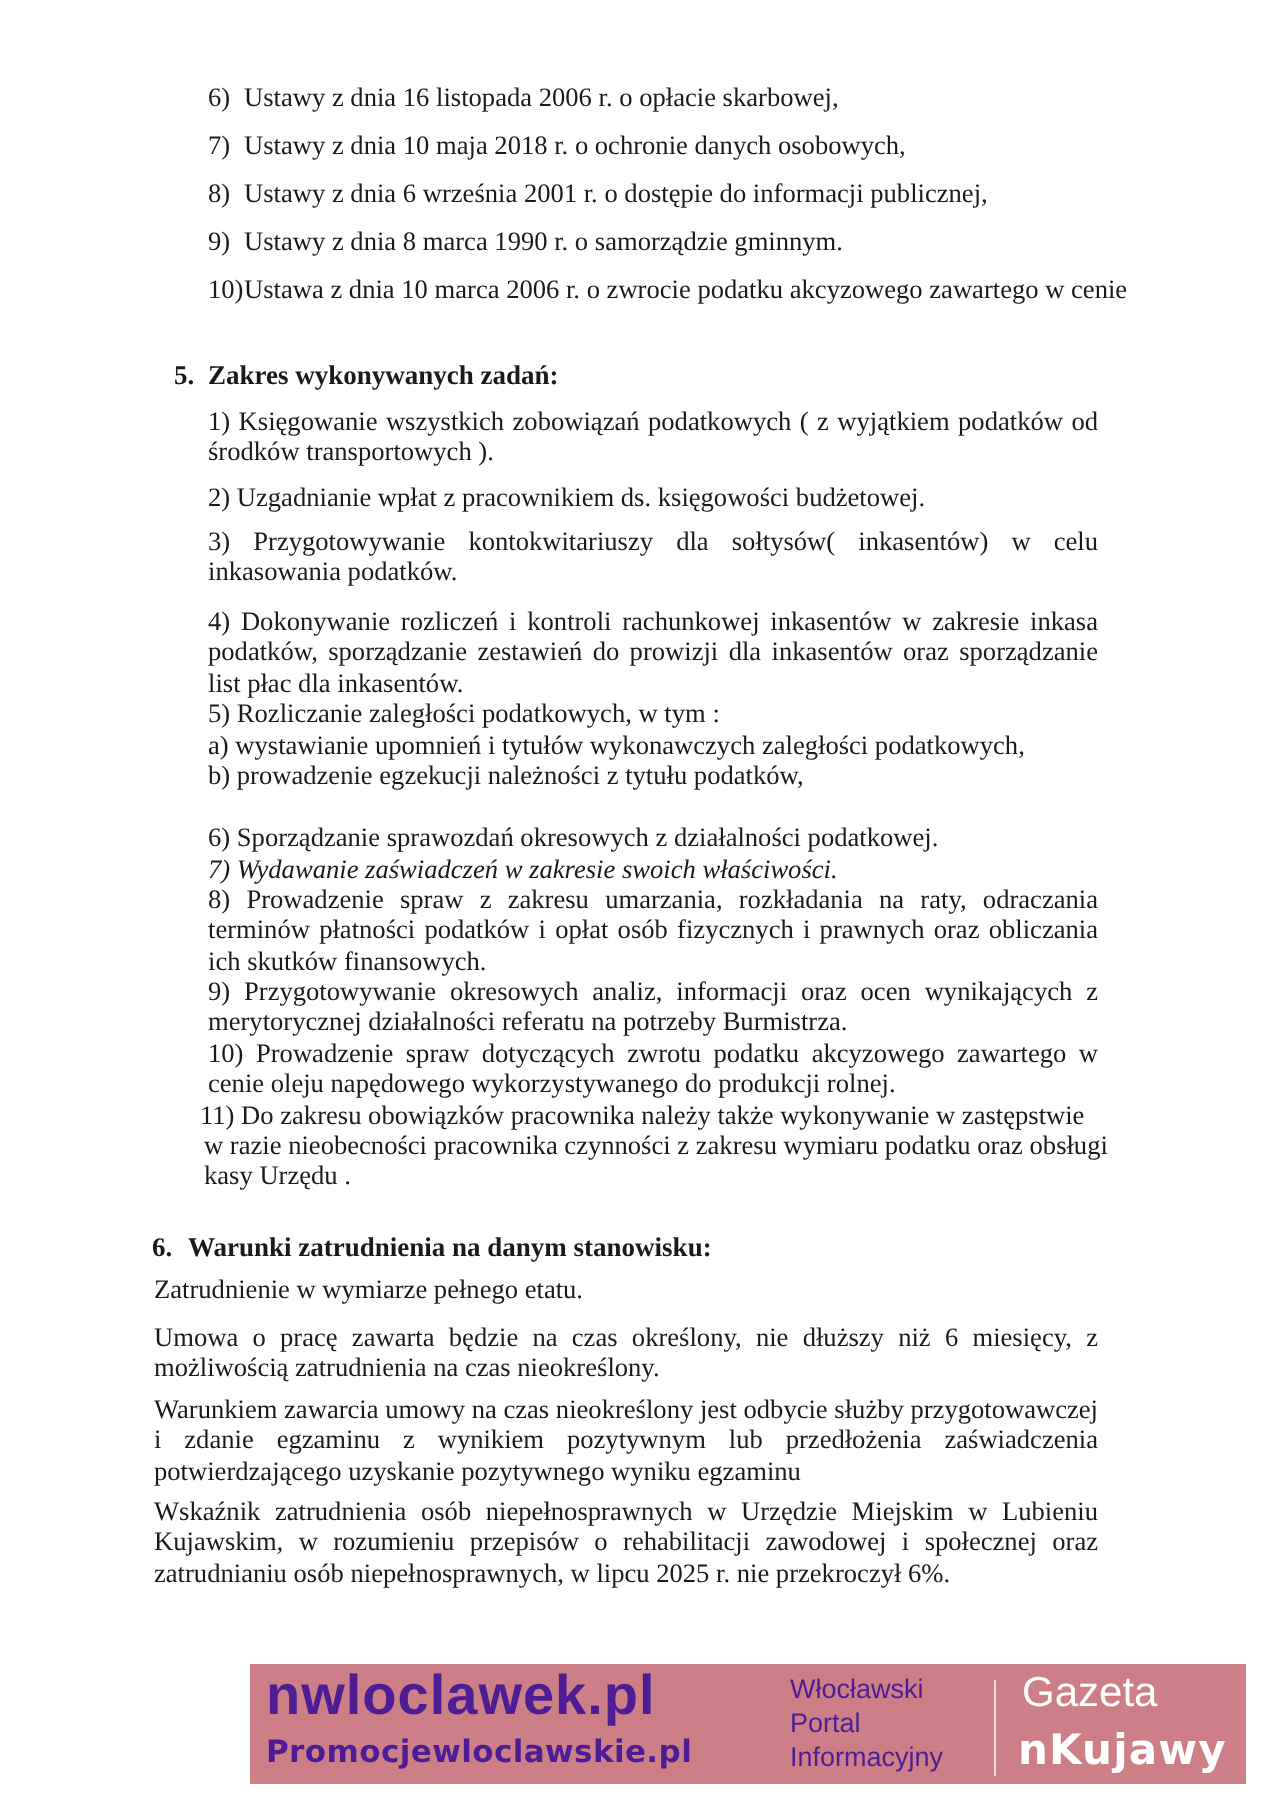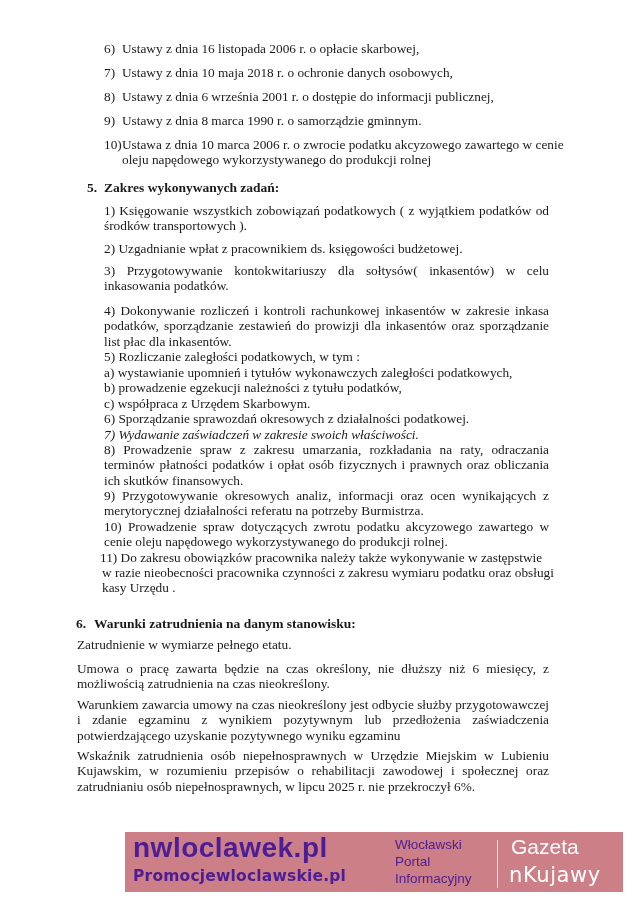--- a/index.html
+++ b/index.html
@@ -36,21 +36,21 @@
     }
     .banner .sep {
       position: absolute; left: 372px; top: 8px; width: 1px; height: 48px; background: #f2dadc;
     }
     .banner .gazeta {
       position: absolute; left: 386px; top: 3px;
       font-family: "Liberation Sans", sans-serif; color: #ffffff; font-size: 21px; line-height: 24px;
     }
     .banner .kujawy {
       position: absolute; left: 384px; top: 30px;
-      font-family: "DejaVu Sans", sans-serif; font-weight: normal; color: #ffffff;
+      font-family: "DejaVu Sans", sans-serif; font-weight: bold; color: #ffffff;
       font-size: 21px; line-height: 26px; letter-spacing: 0.6px;
     }
   </style>
 </head>
 <body>
 
 <div class="page">
 
   <span class="num" style="left:104px; top:41px;">6)</span>
   <span class="line" style="left:122px; top:41px;">Ustawy z dnia 16 listopada 2006 r. o opłacie skarbowej,</span>
@@ -59,34 +59,32 @@
   <span class="line" style="left:122px; top:65px;">Ustawy z dnia 10 maja 2018 r. o ochronie danych osobowych,</span>
 
   <span class="num" style="left:104px; top:89px;">8)</span>
   <span class="line" style="left:122px; top:89px;">Ustawy z dnia 6 września 2001 r. o dostępie do informacji publicznej,</span>
 
   <span class="num" style="left:104px; top:113px;">9)</span>
   <span class="line" style="left:122px; top:113px;">Ustawy z dnia 8 marca 1990 r. o samorządzie gminnym.</span>
 
   <span class="num" style="left:104px; top:137px;">10)</span>
   <span class="line" style="left:122px; top:137px;">Ustawa z dnia 10 marca 2006 r. o zwrocie podatku akcyzowego zawartego w cenie</span>
-  <span class="line" style="left:122px; top:152px;">oleju napędowego wykorzystywanego do produkcji rolnej</span>
 
   <span class="heading" style="left:87px; top:180px;">5.</span>
   <span class="heading" style="left:104px; top:180px;">Zakres wykonywanych zadań:</span>
 
   <div class="just" style="left:104px; top:203px; width:445px;">1) Księgowanie wszystkich zobowiązań podatkowych ( z wyjątkiem podatków od środków transportowych ).</div>
   <div class="just" style="left:104px; top:241px; width:445px;">2) Uzgadnianie wpłat z pracownikiem ds. księgowości budżetowej.</div>
   <div class="just" style="left:104px; top:263px; width:445px;">3) Przygotowywanie kontokwitariuszy dla sołtysów( inkasentów) w celu inkasowania podatków.</div>
   <div class="just" style="left:104px; top:303px; width:445px;">4) Dokonywanie rozliczeń i kontroli rachunkowej inkasentów w zakresie inkasa podatków, sporządzanie zestawień do prowizji dla inkasentów oraz sporządzanie list płac dla inkasentów.</div>
 
   <span class="line" style="left:104px; top:349px;">5) Rozliczanie zaległości podatkowych, w tym :</span>
   <span class="line" style="left:104px; top:365px;">a) wystawianie upomnień i tytułów wykonawczych zaległości podatkowych,</span>
   <span class="line" style="left:104px; top:380px;">b) prowadzenie egzekucji  należności z tytułu podatków,</span>
-  <span class="line" style="left:104px; top:396px;">c) współpraca z Urzędem Skarbowym.</span>
   <span class="line" style="left:104px; top:411px;">6) Sporządzanie sprawozdań okresowych z działalności podatkowej.</span>
   <span class="line" style="left:104px; top:427px;font-style:italic;">7) Wydawanie zaświadczeń w zakresie swoich właściwości.</span>
 
   <div class="just" style="left:104px; top:442px; width:445px;">8) Prowadzenie spraw z zakresu umarzania, rozkładania na raty, odraczania terminów płatności podatków i opłat osób fizycznych i prawnych oraz obliczania ich skutków finansowych.</div>
   <div class="just" style="left:104px; top:488px; width:445px;">9) Przygotowywanie okresowych analiz, informacji oraz ocen wynikających z merytorycznej działalności referatu na potrzeby Burmistrza.</div>
   <div class="just" style="left:104px; top:519px; width:445px;">10) Prowadzenie spraw dotyczących zwrotu podatku akcyzowego zawartego w cenie oleju napędowego wykorzystywanego do produkcji rolnej.</div>
 
   <span class="line" style="left:100px; top:550px;">11) Do zakresu obowiązków pracownika należy także wykonywanie w zastępstwie</span>
   <span class="line" style="left:102px; top:565px;">w razie  nieobecności pracownika czynności z zakresu wymiaru podatku oraz obsługi</span>
   <span class="line" style="left:102px; top:580px;">kasy Urzędu .</span>

